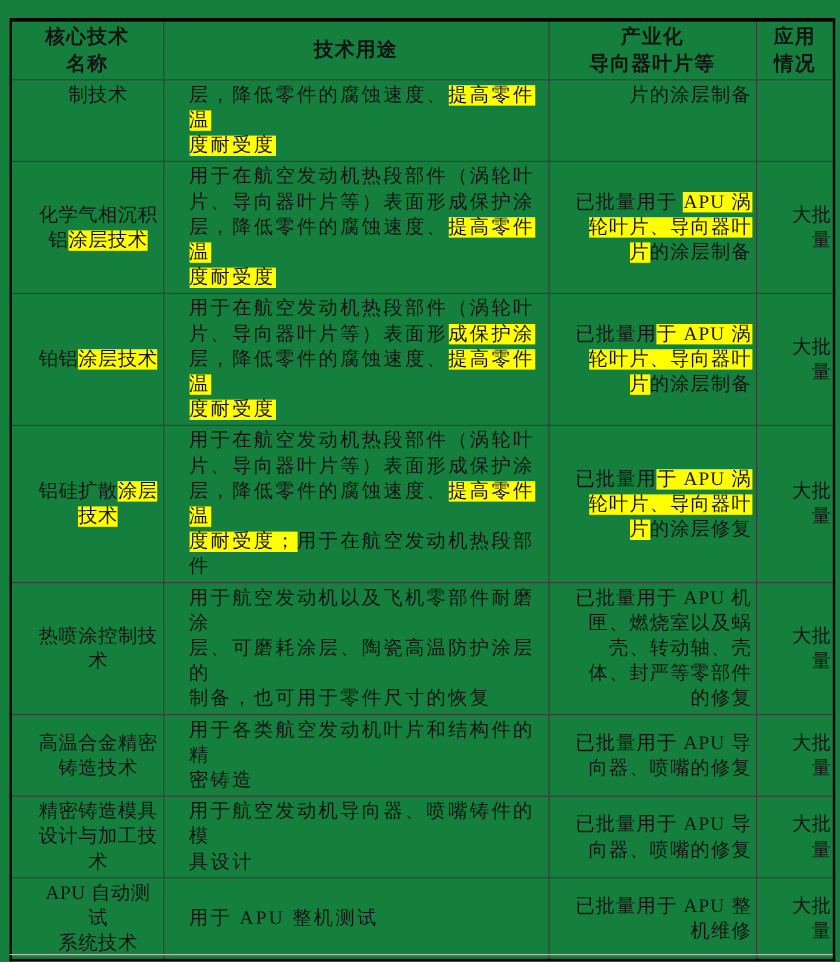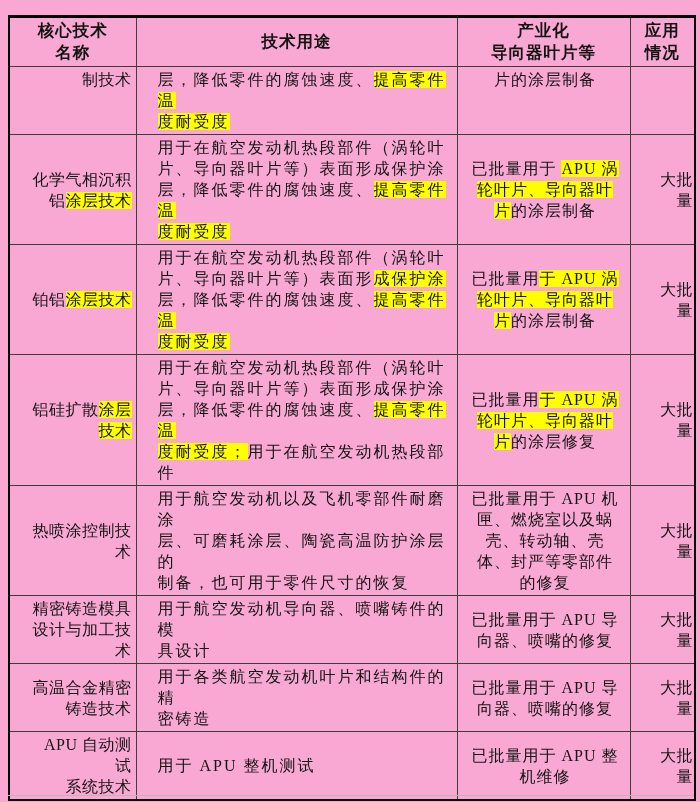--- a/index.html
+++ b/index.html
@@ -1,40 +1,40 @@
 <!DOCTYPE html>
 <html><head>
 <meta charset="utf-8">
 <style>
   html,body{margin:0;padding:0;background:#ffffff;}
   .page{
-    position:relative;width:700px;height:802px;background:#f9a8d4;
+    position:relative;width:700px;height:802px;background:#15803d;
     font-family:"Liberation Serif","DejaVu Serif",serif;color:#141414;
     overflow:hidden;
   }
   table.core-table{
     position:absolute;top:15px;left:8px;width:686px;
     border-collapse:collapse;table-layout:fixed;
     border:2px solid #000;border-top-width:3px;
   }
   th,td{
     border:1px solid #3d3d3d;
     vertical-align:middle;
     white-space:pre-line;
     font-size:16px;line-height:21px;
     padding:2px 4px;
     word-break:break-all;
   }
   th{
     font-weight:bold;text-align:center;
     font-size:16.5px;line-height:22px;letter-spacing:1px;padding:2px 1px;
   }
-  td.c1{letter-spacing:0.5px;padding:2px 4px 2px 22px;text-align:right;}
+  td.c1{letter-spacing:0.5px;padding:2px 4px 2px 22px;text-align:center;}
   td.c2{letter-spacing:2px;padding:2px 4px 2px 21px;text-align:left;}
-  td.c3{letter-spacing:1px;padding:2px 3px 2px 6px;text-align:center;}
+  td.c3{letter-spacing:1px;padding:2px 3px 2px 6px;text-align:right;}
   td.c4{text-align:right;letter-spacing:0.5px;padding:2px 1px;}
   tr.top td{vertical-align:top;}
   .hl{background:#ffff00;}
   .hld{
     background:#ffff00;
     border-top:2px dashed #6a6a6a;border-bottom:2px dashed #6a6a6a;
     -webkit-box-decoration-break:clone;box-decoration-break:clone;
   }
   .bottom-rule{
     position:absolute;left:8px;top:795px;width:686px;height:1px;
@@ -117,35 +117,35 @@
 制备，也可用于零件尺寸的恢复</span></td>
           <td class="c3"><span>已批量用于 APU 机
 匣、燃烧室以及蜗
 壳、转动轴、壳
 体、封严等零部件
 的修复</span></td>
           <td class="c4">大批
 量</td>
         </tr>
         <tr>
-          <td class="c1"><span>精密铸造模具
-设计与加工技
-术</span></td>
-          <td class="c2"><span>用于航空发动机导向器、喷嘴铸件的模
-具设计</span></td>
+          <td class="c1"><span>高温合金精密
+铸造技术</span></td>
+          <td class="c2"><span>用于各类航空发动机叶片和结构件的精
+密铸造</span></td>
           <td class="c3"><span>已批量用于 APU 导
 向器、喷嘴的修复</span></td>
           <td class="c4">大批
 量</td>
         </tr>
         <tr>
-          <td class="c1"><span>高温合金精密
-铸造技术</span></td>
-          <td class="c2"><span>用于各类航空发动机叶片和结构件的精
-密铸造</span></td>
+          <td class="c1"><span>精密铸造模具
+设计与加工技
+术</span></td>
+          <td class="c2"><span>用于航空发动机导向器、喷嘴铸件的模
+具设计</span></td>
           <td class="c3"><span>已批量用于 APU 导
 向器、喷嘴的修复</span></td>
           <td class="c4">大批
 量</td>
         </tr>
         <tr>
           <td class="c1"><span>APU 自动测试
 系统技术</span></td>
           <td class="c2"><span>用于 APU 整机测试</span></td>
           <td class="c3"><span>已批量用于 APU 整

